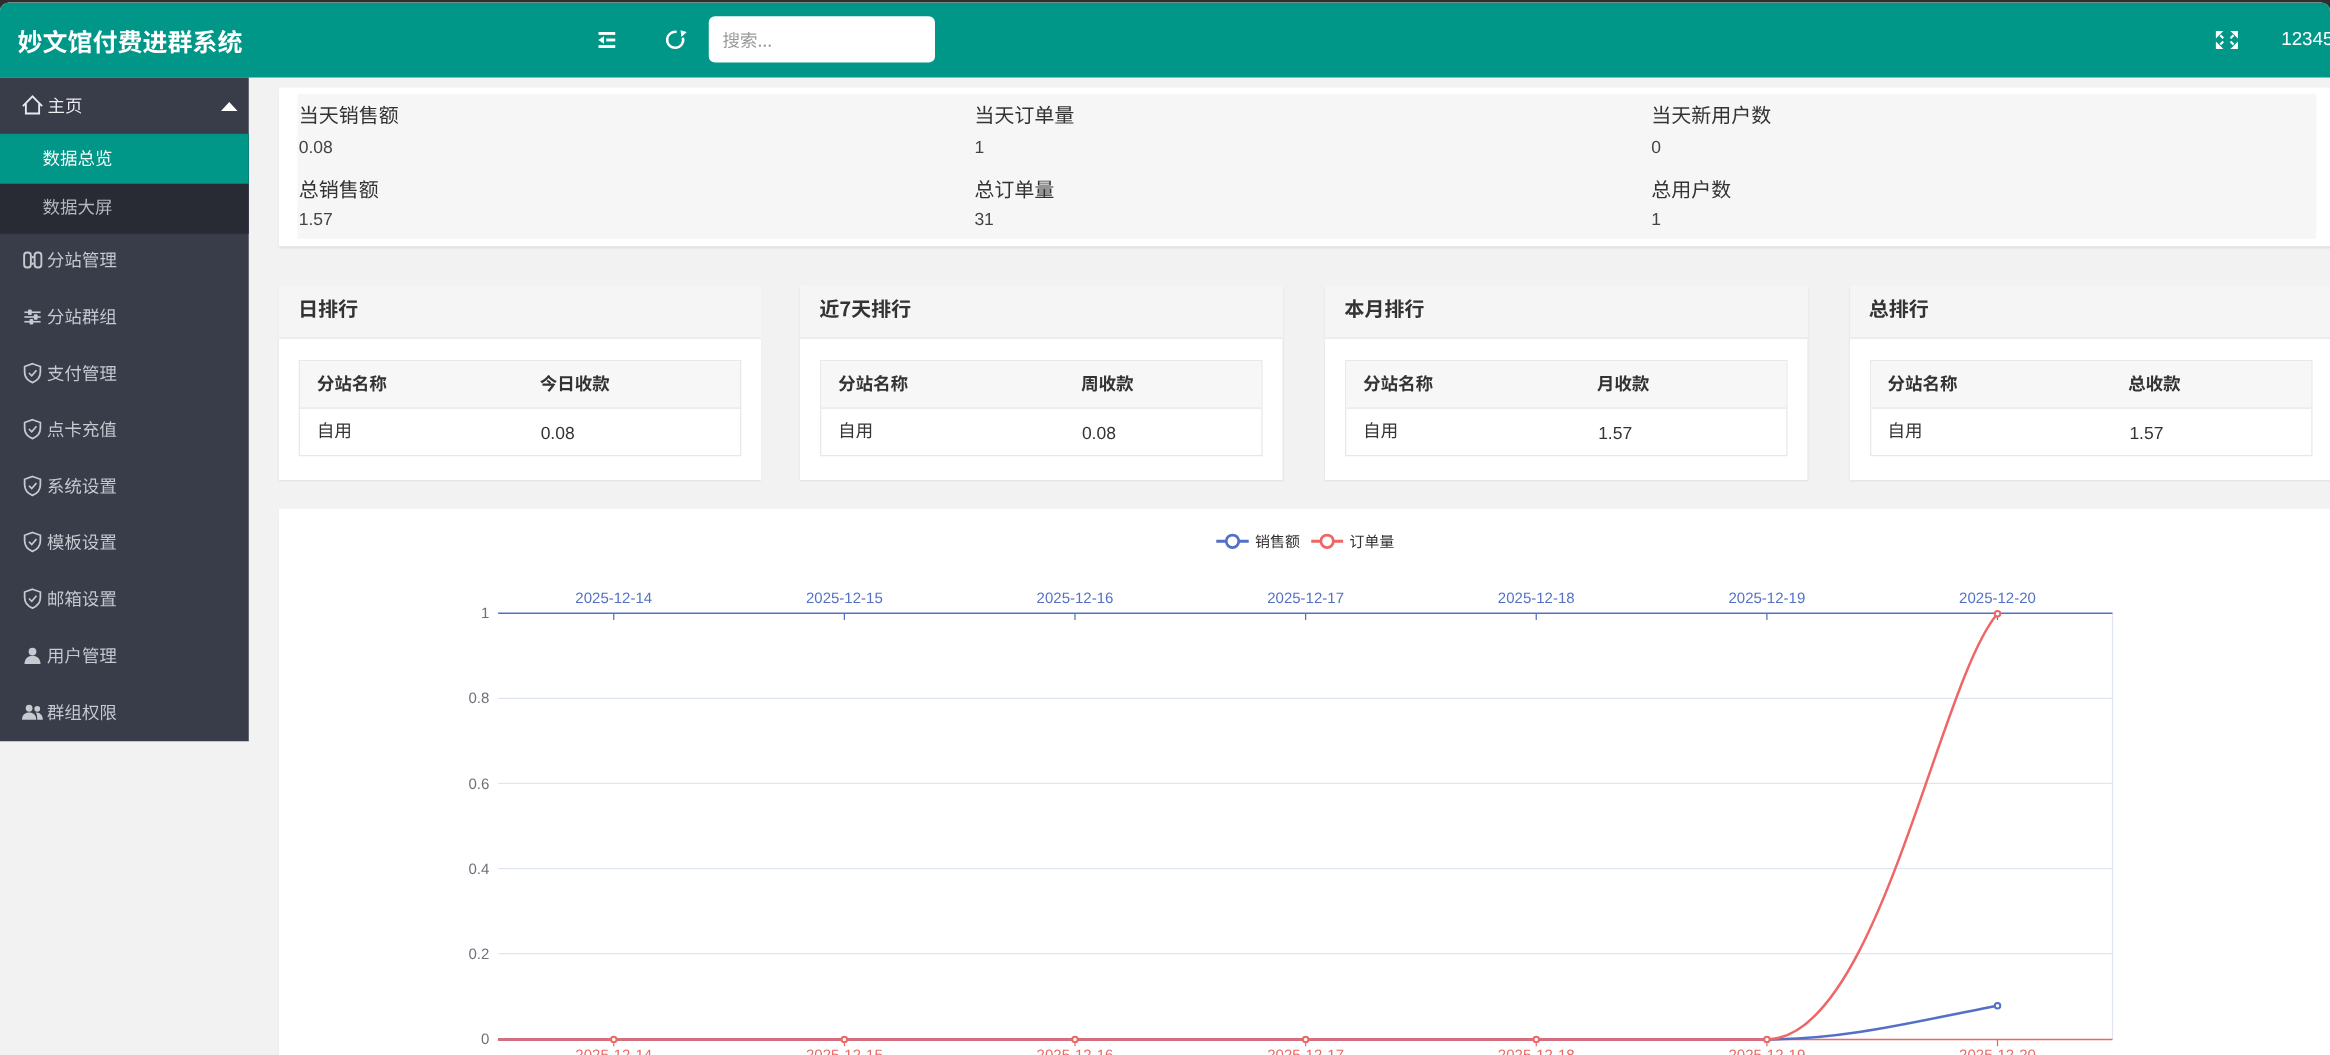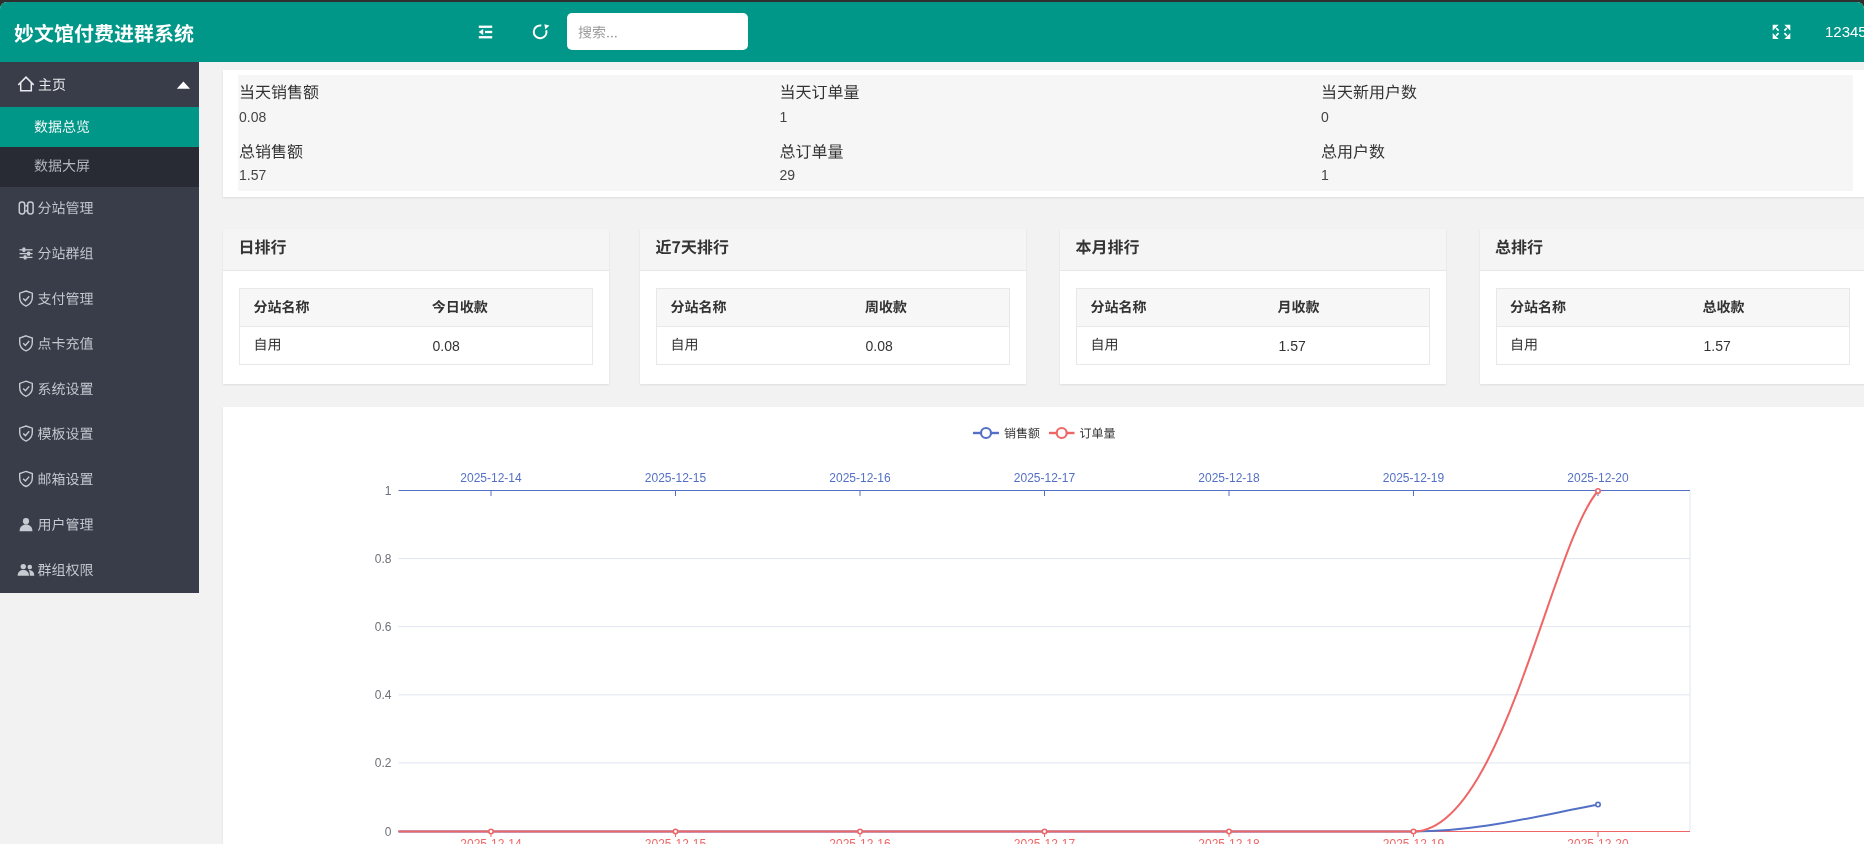--- a/index.html
+++ b/index.html
@@ -30,21 +30,21 @@
 </div>
 <div id="search"></div>
 <div id="uname">123456</div>
 <div class="card" id="stats">
     <div id="spanel"></div>
   </div>
 <div class="num" style="left:239px;top:110.2px">0.08</div>
 <div class="num" style="left:779.5px;top:110.2px">1</div>
 <div class="num" style="left:1321px;top:110.2px">0</div>
 <div class="num" style="left:239px;top:168px">1.57</div>
-<div class="num" style="left:779.5px;top:168px">29</div>
+<div class="num" style="left:779.5px;top:168px">31</div>
 <div class="num" style="left:1321px;top:168px">1</div>
 <div class="rcard" style="left:223px">
 <div class="rhead"></div>
 <div class="rtable">
 <div class="rth"></div>
 <div class="rval" style="left:192.5px">0.08</div>
 </div>
 </div>
 <div class="rcard" style="left:640px">
 <div class="rhead"></div>

